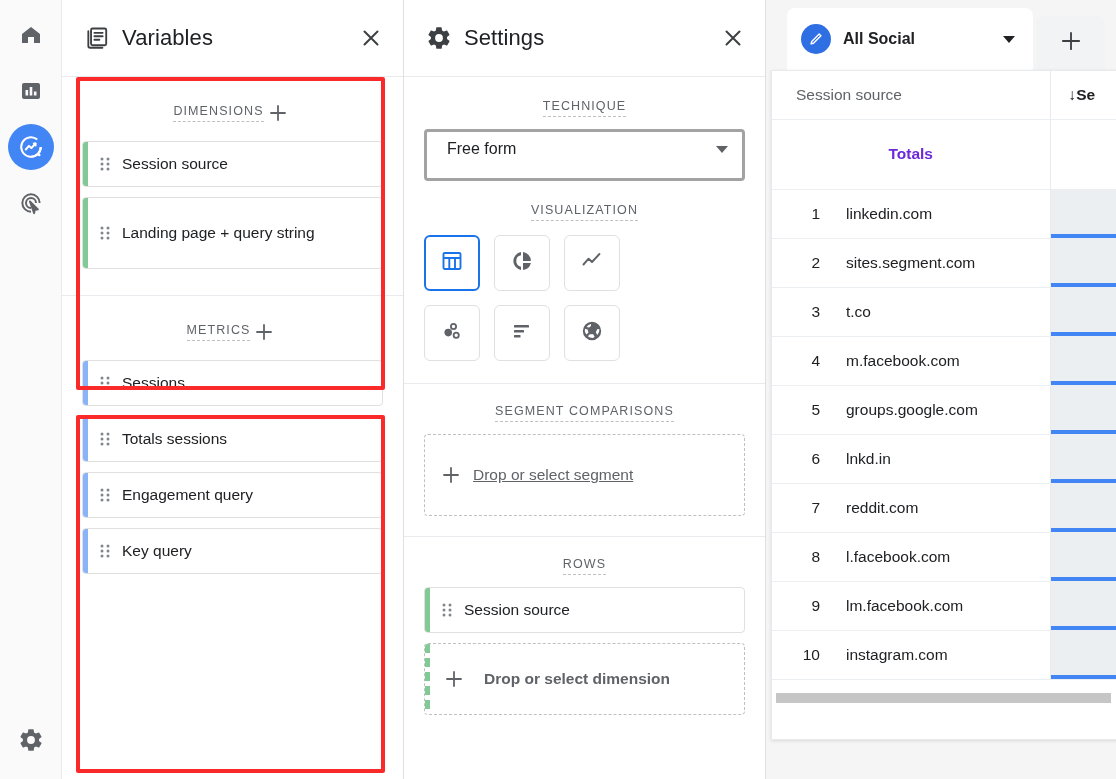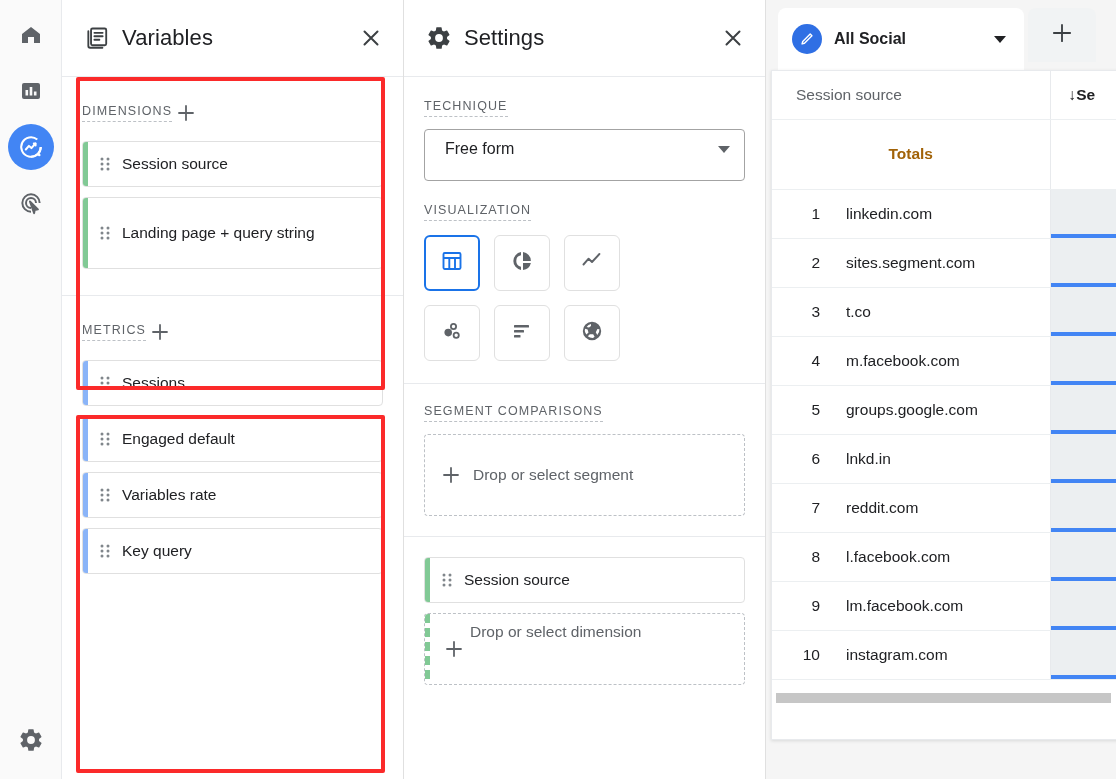--- a/index.html
+++ b/index.html
@@ -56,21 +56,21 @@
     font-size: 22px; color: #202124; font-weight: 400;
     margin-left: 12px; letter-spacing: 0.1px;
   }
   .panel-header .spacer { flex: 1; }
   .hdr-icon { color: #3c4043; display: flex; align-items: center; }
   .close-btn { color: #3c4043; display: flex; align-items: center; cursor: pointer; }
 
   
   .section { padding: 22px 20px 16px 20px; }
   .section-head {
-    display: flex; align-items: center; justify-content: flex-start;
+    display: flex; align-items: center; justify-content: center;
     margin-bottom: 14px;
   }
   .section-label {
     font-size: 12.5px; letter-spacing: 1.1px;
     color: #5f6368; text-transform: uppercase;
     border-bottom: 1.5px dashed #bdc1c6;
     padding-bottom: 3px;
   }
   .plus-btn {
     color: #5f6368; display: flex; align-items: center;
@@ -115,52 +115,52 @@
     min-height: 72px;
     background: #ffffff;
     overflow: hidden;
   }
   .chip-dashed .accent-dashed {
     width: 5px; flex: 0 0 5px;
     background: repeating-linear-gradient(to bottom,
       #81c995 0px, #81c995 9px, #ffffff 9px, #ffffff 14px);
   }
   .chip-dashed .chip-body {
-    flex: 1; display: flex; 
-    padding: 8px 10px 8px 12px; gap: 4px;
+    flex: 1; display: flex; align-items: center;
+    padding: 8px 10px 8px 12px; gap: 18px; font-weight: bold;
   }
   .chip-dashed .label {
     font-size: 15.5px; color: #5f6368; line-height: 1.33;
   }
   .plus-inline { color: #5f6368; flex: 0 0 auto; display:flex; align-items:center; }
 
   .seg-drop {
     border: 1px dashed #bdc1c6;
     border-radius: 4px;
     min-height: 82px;
     display: flex; align-items: center; gap: 10px;
     padding: 10px 12px 10px 14px;
     background: #fff;
   }
-  .seg-drop .label { font-size: 15.5px; color: #5f6368; line-height: 1.33; }
+  .seg-drop .label { font-size: 15.5px; color: #5f6368; line-height: 1.33; text-decoration: underline; }
 
   .divider { height: 1px; background: #e8eaed; }
 
   
   .redbox {
     position: absolute;
     border: 4px solid #fb2a2a;
     border-radius: 2px;
     pointer-events: none;
     z-index: 20;
   }
 
   
   .select-box {
-    border: 1px solid #a3a3a3;
+    border: 3px solid #a3a3a3;
     border-radius: 4px;
     height: 52px;
     display: flex; align-items: center;
     padding: 0 14px 12px 20px;
     background: #fff;
     cursor: pointer;
   }
   .select-box .val { font-size: 16px; color: #202124; flex: 1; }
   .caret { width: 0; height: 0; border-left: 6px solid transparent;
            border-right: 6px solid transparent; border-top: 7px solid #5f6368; }
@@ -182,22 +182,22 @@
 
   
   .right {
     flex: 1;
     height: 779px;
     background: #f5f5f5;
     position: relative;
     overflow: hidden;
   }
   .tabs-row {
-    position: absolute; top: 8px; left: 12px;
-    display: flex; align-items: flex-start;
+    position: absolute; top: 8px; left: 21px;
+    display: flex; align-items: flex-end;
     height: 62px;
   }
   .tab {
     height: 62px;
     background: #ffffff;
     border-radius: 8px 8px 0 0;
     display: flex; align-items: center;
     padding: 0 16px 0 14px;
     gap: 12px;
     min-width: 246px;
@@ -253,21 +253,21 @@
     border-right: 1px solid #e8eaed;
   }
   .th-metric {
     height: 48px;
     font-size: 15.5px; font-weight: bold; color: #202124;
     text-align: left; padding-left: 18px !important;
     white-space: nowrap;
   }
   .totals-row td { height: 70px; }
   .td-totals {
-    font-size: 15.5px; font-weight: bold; color: #a16207;
+    font-size: 15.5px; font-weight: bold; color: #6d28d9;
     text-align: center;
     border-right: 1px solid #e8eaed;
   }
   .td-rank {
     font-size: 15.5px; color: #202124;
     text-align: right; padding-right: 12px !important;
   }
   .td-dim {
     font-size: 15.5px; color: #202124;
     padding-left: 14px !important;
@@ -450,39 +450,39 @@
           <span class="drag-dots">
             <svg width="10" height="16" viewBox="0 0 10 16" fill="#80868b">
               <circle cx="2" cy="3" r="1.5"></circle>
                 <circle cx="8" cy="3" r="1.5"></circle>
               <circle cx="2" cy="8" r="1.5"></circle>
                 <circle cx="8" cy="8" r="1.5"></circle>
               <circle cx="2" cy="13" r="1.5"></circle>
                 <circle cx="8" cy="13" r="1.5"></circle>
             </svg>
           </span>
-          <span class="label">Engaged default</span>
+          <span class="label">Totals sessions</span>
         </div>
       </div>
 
 
       <div class="chip metric">
         <div class="accent"></div>
         <div class="chip-body">
           <span class="drag-dots">
             <svg width="10" height="16" viewBox="0 0 10 16" fill="#80868b">
               <circle cx="2" cy="3" r="1.5"></circle>
                 <circle cx="8" cy="3" r="1.5"></circle>
               <circle cx="2" cy="8" r="1.5"></circle>
                 <circle cx="8" cy="8" r="1.5"></circle>
               <circle cx="2" cy="13" r="1.5"></circle>
                 <circle cx="8" cy="13" r="1.5"></circle>
             </svg>
           </span>
-          <span class="label">Variables rate</span>
+          <span class="label">Engagement query</span>
         </div>
       </div>
 
       <div class="chip metric">
         <div class="accent"></div>
         <div class="chip-body">
           <span class="drag-dots">
             <svg width="10" height="16" viewBox="0 0 10 16" fill="#80868b">
               <circle cx="2" cy="3" r="1.5"></circle>
                 <circle cx="8" cy="3" r="1.5"></circle>
@@ -596,20 +596,23 @@
             <path d="M12 5v14M5 12h14"></path>
           </svg>
         </span>
         <span class="label">Drop or select segment</span>
       </div>
     </div>
 
     <div class="divider"></div>
 
     <div class="section" style="padding-top:20px;">
+      <div class="section-head" style="margin-bottom:12px;">
+        <span class="section-label">ROWS</span>
+      </div>
 
       <div class="chip">
         <div class="accent"></div>
         <div class="chip-body">
           <span class="drag-dots">
             <svg width="10" height="16" viewBox="0 0 10 16" fill="#80868b">
               <circle cx="2" cy="3" r="1.5"></circle>
                 <circle cx="8" cy="3" r="1.5"></circle>
               <circle cx="2" cy="8" r="1.5"></circle>
                 <circle cx="8" cy="8" r="1.5"></circle>

